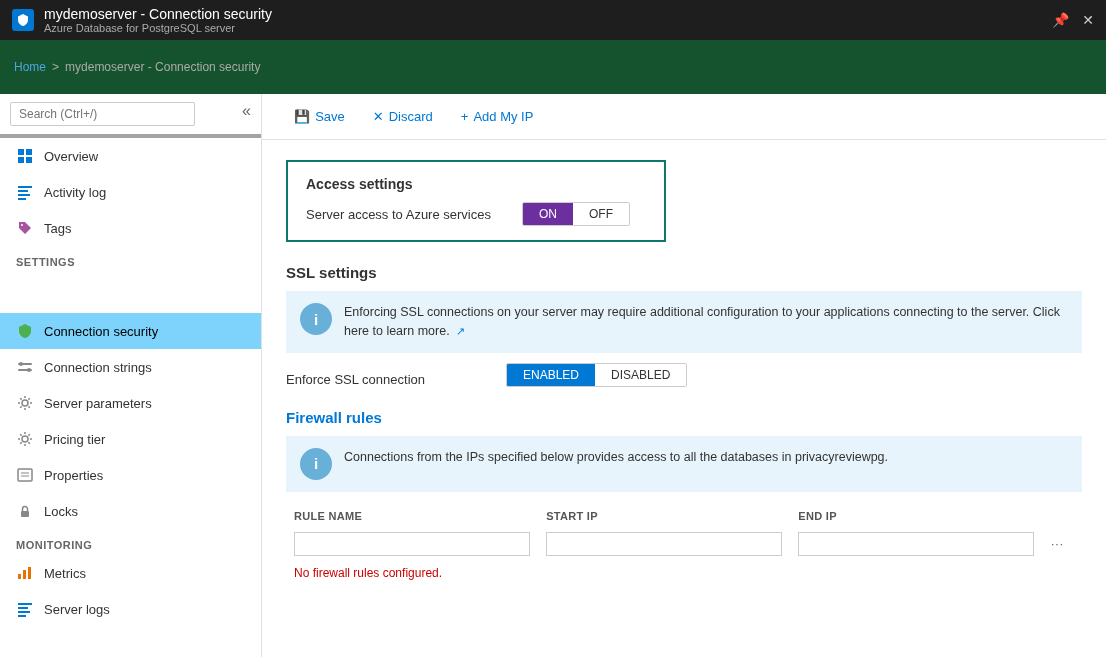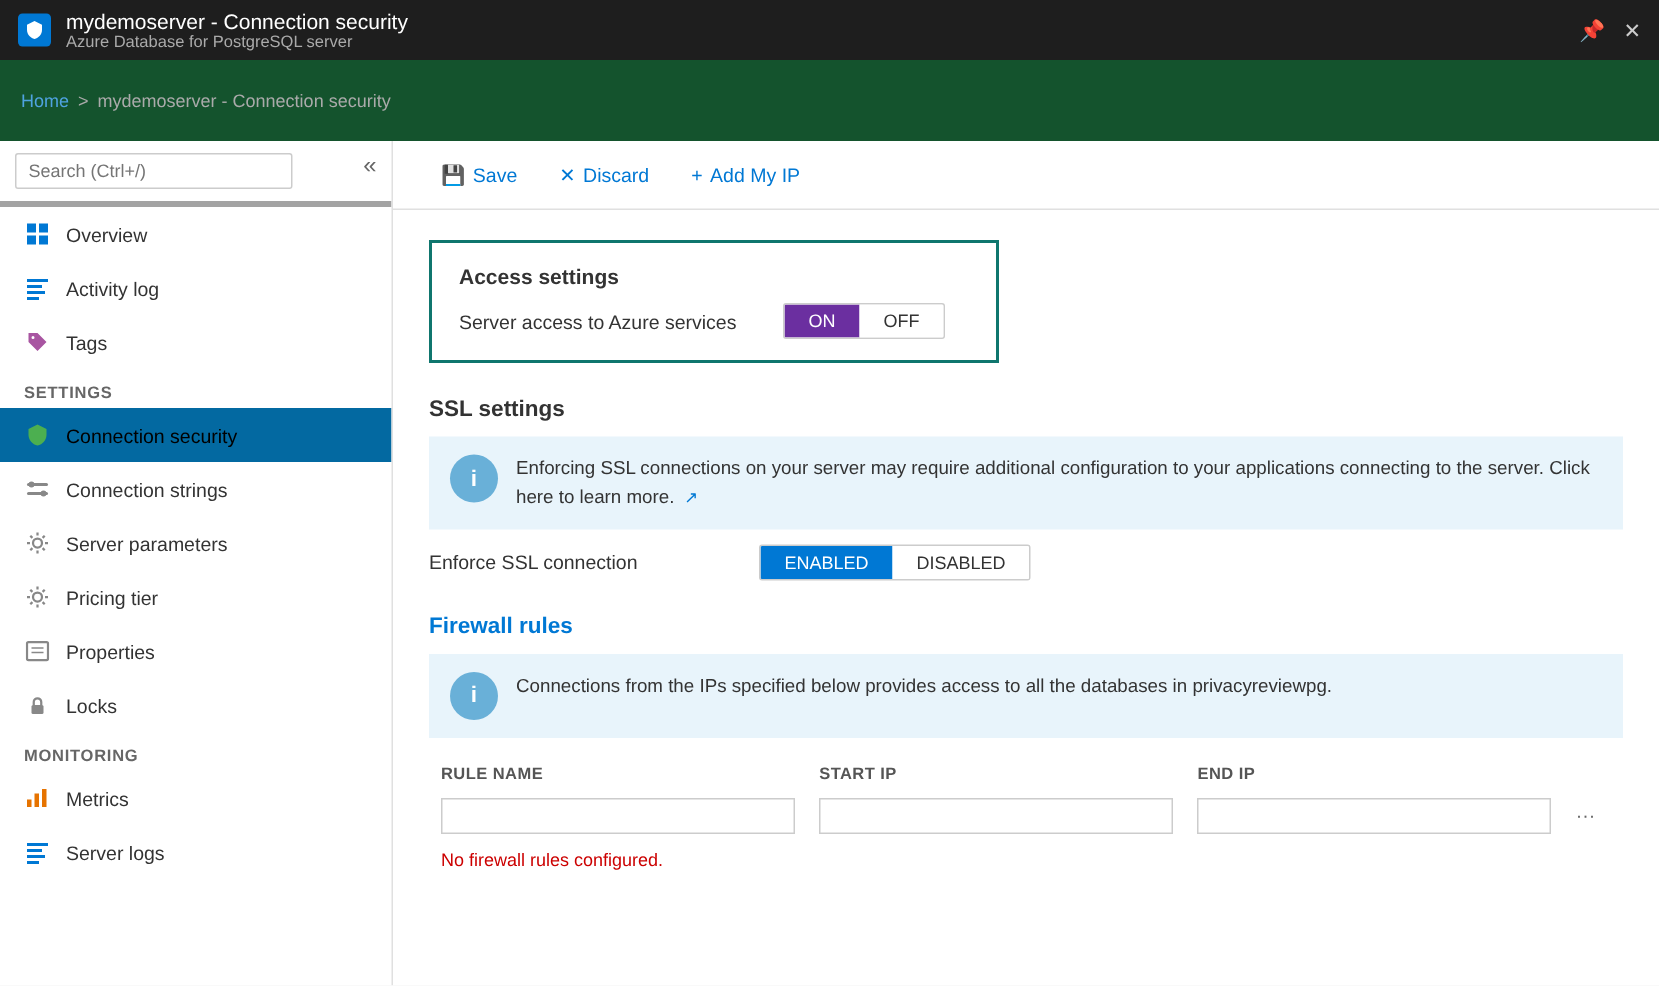--- a/index.html
+++ b/index.html
@@ -84,21 +84,21 @@
 
     .nav-item {
       display: flex;
       align-items: center;
       padding: 9px 16px;
       cursor: pointer;
       gap: 10px;
       color: #333;
       font-size: 13px;
     }
-    .nav-item.active { background: #0369a1; color: #000; }
+    .nav-item.active { background: #7dd3fc; color: #000; margin-top: 41px; }
     .nav-icon {
       width: 18px; height: 18px;
       display: flex; align-items: center; justify-content: center;
       flex-shrink: 0;
     }
 
     .nav-section-label {
       padding: 10px 16px 4px;
       font-size: 11px;
       font-weight: 600;
@@ -204,21 +204,21 @@
       flex-shrink: 0;
       color: #fff;
       font-weight: bold;
       font-size: 15px;
     }
     .info-text { font-size: 12.5px; color: #333; line-height: 1.5; flex: 1; }
     .external-link-icon { color: #0078d4; font-size: 11px; margin-left: 3px; }
 
     .ssl-enforce-row {
       display: flex;
-      align-items: center;
+      align-items: flex-end;
       gap: 20px;
       margin-top: 10px;
     }
     .ssl-enforce-label { font-size: 13px; color: #333; min-width: 200px; }
 
     
     .firewall-section { }
     .firewall-section .section-title { font-size: 15px; font-weight: 600; color: #0078d4; }
     .fw-table { width: 100%; margin-top: 14px; border-collapse: collapse; }
     .fw-table th {

